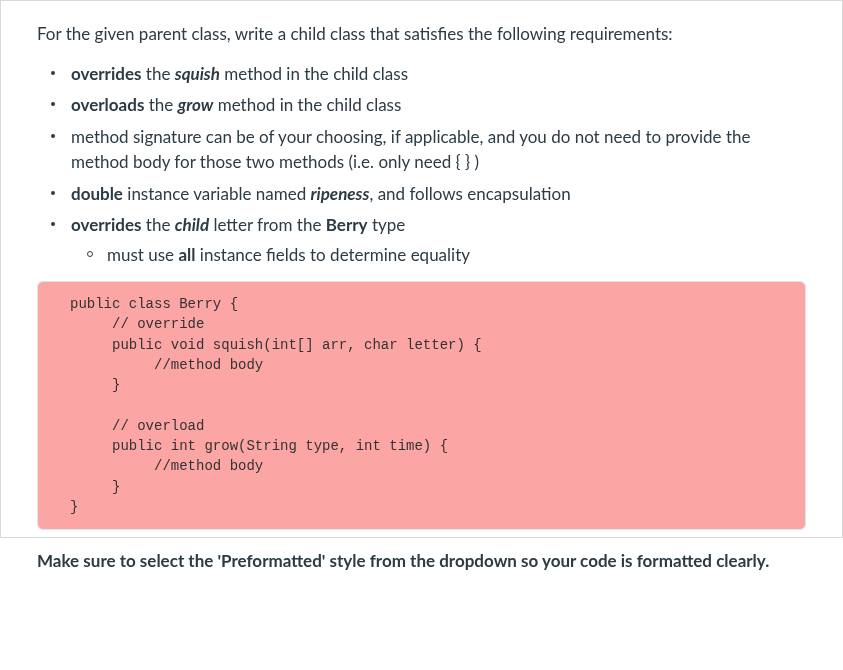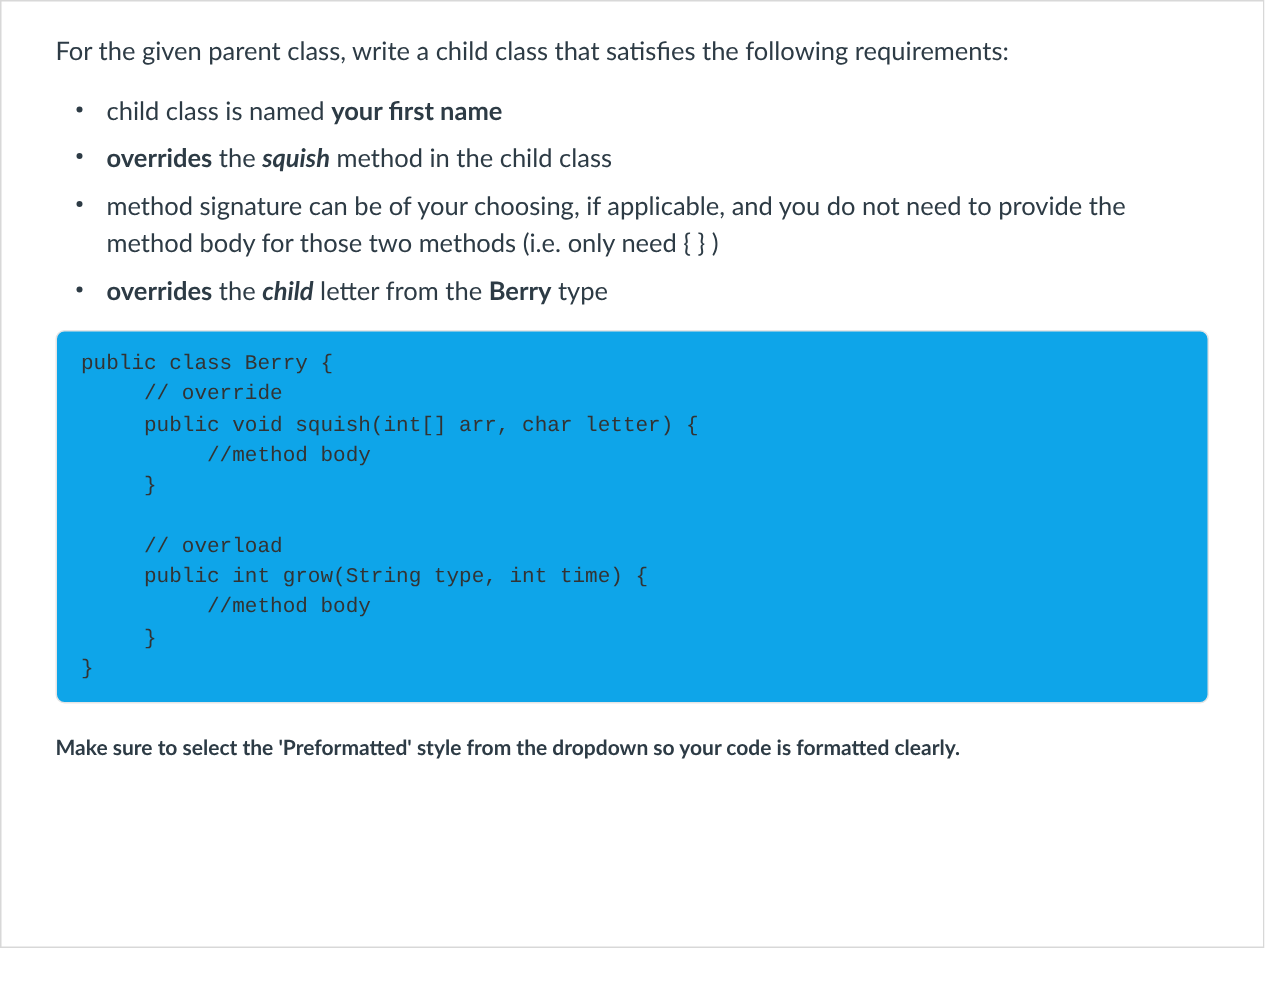--- a/index.html
+++ b/index.html
@@ -6,21 +6,21 @@
     margin: 0;
     padding: 0;
     width: 843px;
     height: 670px;
     background: #ffffff;
     overflow: hidden;
   }
   .container {
     box-sizing: border-box;
     width: 843px;
-    height: 632px;
+    height: 538px;
     padding: 20px 36px 16px 36px;
     border: 1px solid #d8d8d8;
     font-family: "Segoe UI", "Lato", "Open Sans", Arial, sans-serif;
     color: #2d3b45;
     font-size: 17px;
     line-height: 1.5;
   }
   .intro {
     margin: 0 0 14px 0;
     font-size: 17px;
@@ -61,63 +61,71 @@
     top: 9px;
     width: 4px;
     height: 4px;
     border: 1px solid #2d3b45;
     background: #fff;
     border-radius: 50%;
   }
   .b { font-weight: 700; }
   .bi { font-weight: 700; font-style: italic; margin-top: 16px; }
   pre.code {
-    background: #0ea5e9;
+    background: #fca5a5;
     border: 1px solid #e5e5e5;
     border-radius: 6px;
-    padding: 12px 16px;
+    padding: 12px 32px;
     font-family: Consolas, "Courier New", monospace;
     font-size: 14px;
     line-height: 1.45;
     color: #333;
     margin: 10px 0 18px 0;
     white-space: pre;
     overflow: hidden;
   }
   .footer {
-    font-size: 14px;
+    font-size: 17px;
     font-weight: 700;
     margin: 0;
   }
 </style>
 </head>
 <body>
 
 <div class="container">
 
   <p class="intro">For the given parent class, write a child class that satisfies the following requirements:</p>
 
   <ul class="outer">
 
-    <li>
-      <span>child class is named </span><span class="b">your first name</span>
-    </li>
 
     <li>
       <span class="b">overrides</span><span> the </span><span class="bi">squish</span><span> method in the child class</span>
     </li>
 
+    <li>
+      <span class="b">overloads</span><span> the </span><span class="bi">grow</span><span> method in the child class</span>
+    </li>
 
     <li>
       <span>method signature can be of your choosing, if applicable, and you do not need to provide the method body for those two methods (i.e. only need { } )</span>
     </li>
 
+    <li>
+      <span class="b">double</span><span> instance variable named </span><span class="bi">ripeness</span><span>, and follows encapsulation</span>
+    </li>
 
     <li>
       <span class="b">overrides</span><span> the </span><span class="bi">child</span><span> letter from the </span><span class="b">Berry</span><span> type</span>
+      <ul class="inner">
+        <li>
+          <span>must use </span><span class="b">all</span><span> instance fields to determine equality</span>
+        </li>
+      </ul>
     </li>
 
 
   </ul>
 
   <pre class="code">public class Berry {
      // override
      public void squish(int[] arr, char letter) {
           //method body
      }

